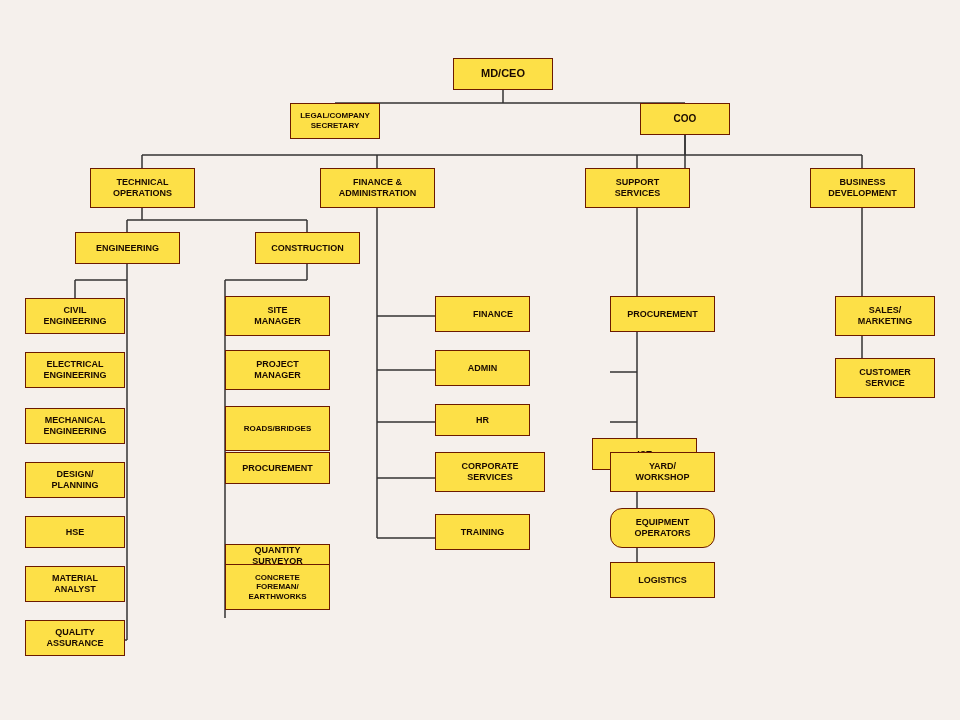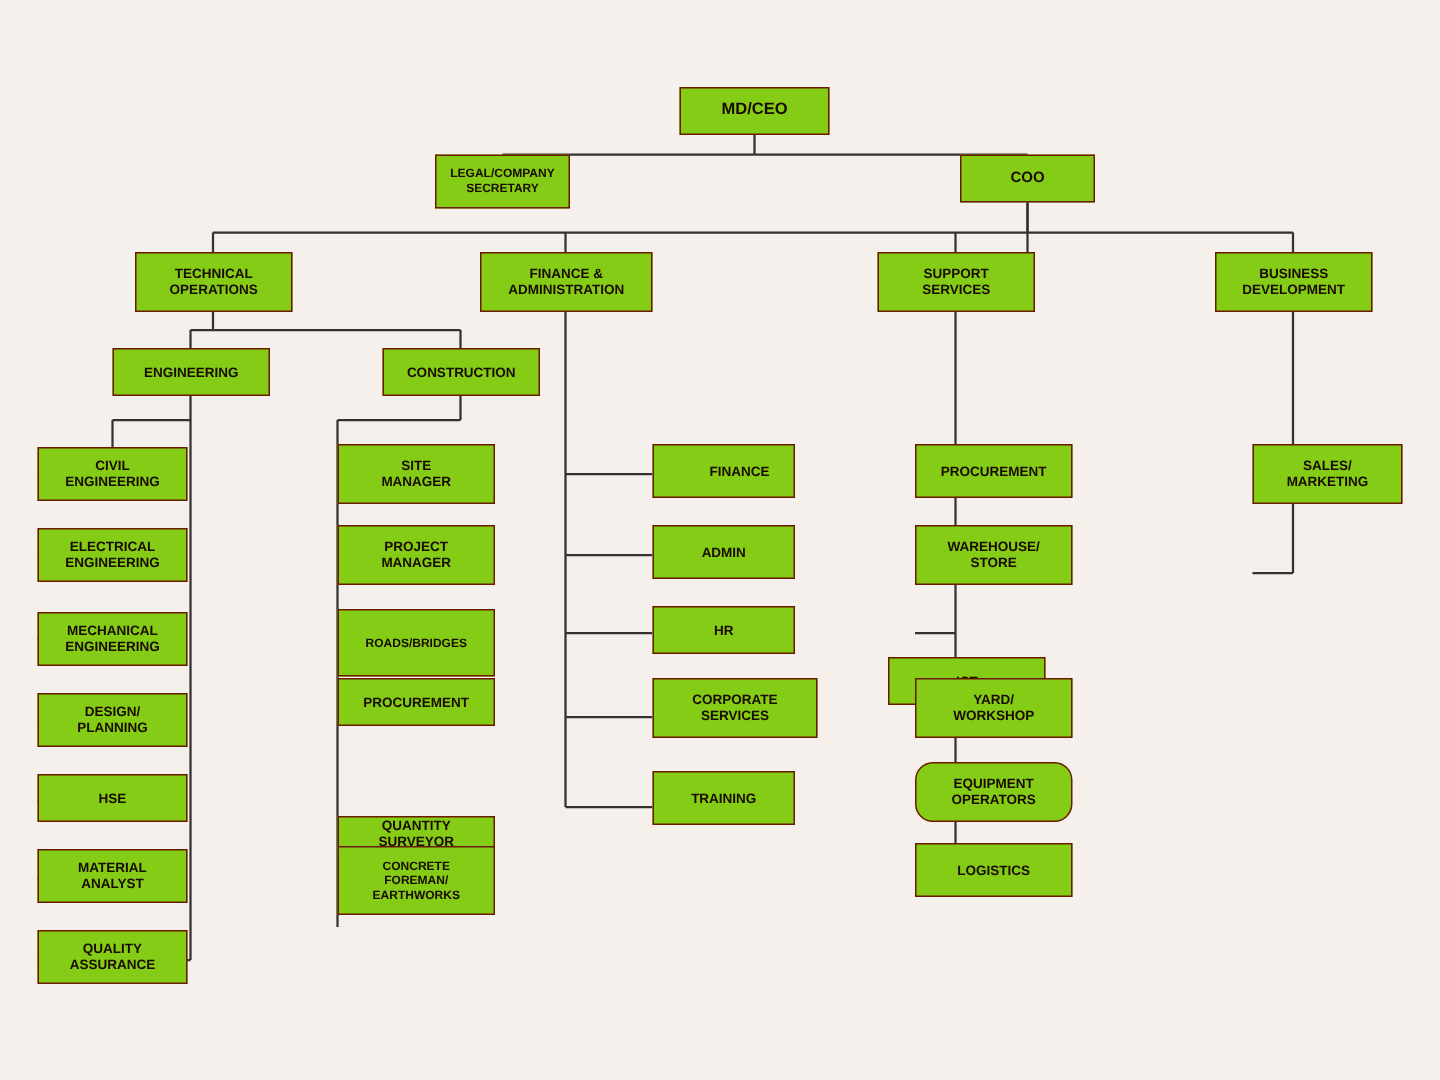--- a/index.html
+++ b/index.html
@@ -11,21 +11,21 @@
       overflow: hidden;
       position: relative;
     }
     .chart-container {
       position: relative;
       width: 960px;
       height: 720px;
     }
     .node {
       position: absolute;
-      background: #84cc16;
+      background: #fde047;
       color: #1a0a00;
       font-weight: bold;
       font-size: 9px;
       text-align: center;
       display: flex;
       align-items: center;
       justify-content: center;
       border: 1px solid #6b1a00;
       line-height: 1.2;
       padding: 3px;
@@ -146,20 +146,20 @@
   <div class="node" style="left:225px;top:500px;width:105px;height:23px;margin-top:44px;">QUANTITY<br>SURVEYOR</div>
   <div class="node" style="left:225px;top:564px;width:105px;height:46px;font-size:8px;">CONCRETE<br>FOREMAN/<br>EARTHWORKS</div>
 
   <div class="node" style="left:435px;top:296px;width:95px;height:36px;padding-left:24px;">FINANCE</div>
   <div class="node" style="left:435px;top:350px;width:95px;height:36px;">ADMIN</div>
   <div class="node" style="left:435px;top:404px;width:95px;height:32px;">HR</div>
   <div class="node" style="left:435px;top:452px;width:110px;height:40px;">CORPORATE<br>SERVICES</div>
   <div class="node" style="left:435px;top:514px;width:95px;height:36px;">TRAINING</div>
 
   <div class="node" style="left:610px;top:296px;width:105px;height:36px;">PROCUREMENT</div>
-  <div class="node" style="left:610px;top:350px;width:105px;height:40px;">WAREHOUSE/<br>STORE</div>
   <div class="node" style="left:592px;top:404px;width:105px;height:32px;margin-top:34px;">ICT</div>
   <div class="node" style="left:610px;top:452px;width:105px;height:40px;">YARD/<br>WORKSHOP</div>
   <div class="node" style="left:610px;top:508px;width:105px;height:40px;border-radius:12px;">EQUIPMENT<br>OPERATORS</div>
   <div class="node" style="left:610px;top:562px;width:105px;height:36px;">LOGISTICS</div>
 
   <div class="node" style="left:835px;top:296px;width:100px;height:40px;">SALES/<br>MARKETING</div>
+  <div class="node" style="left:835px;top:358px;width:100px;height:40px;">CUSTOMER<br>SERVICE</div>
 </div>
 
 </body></html>

